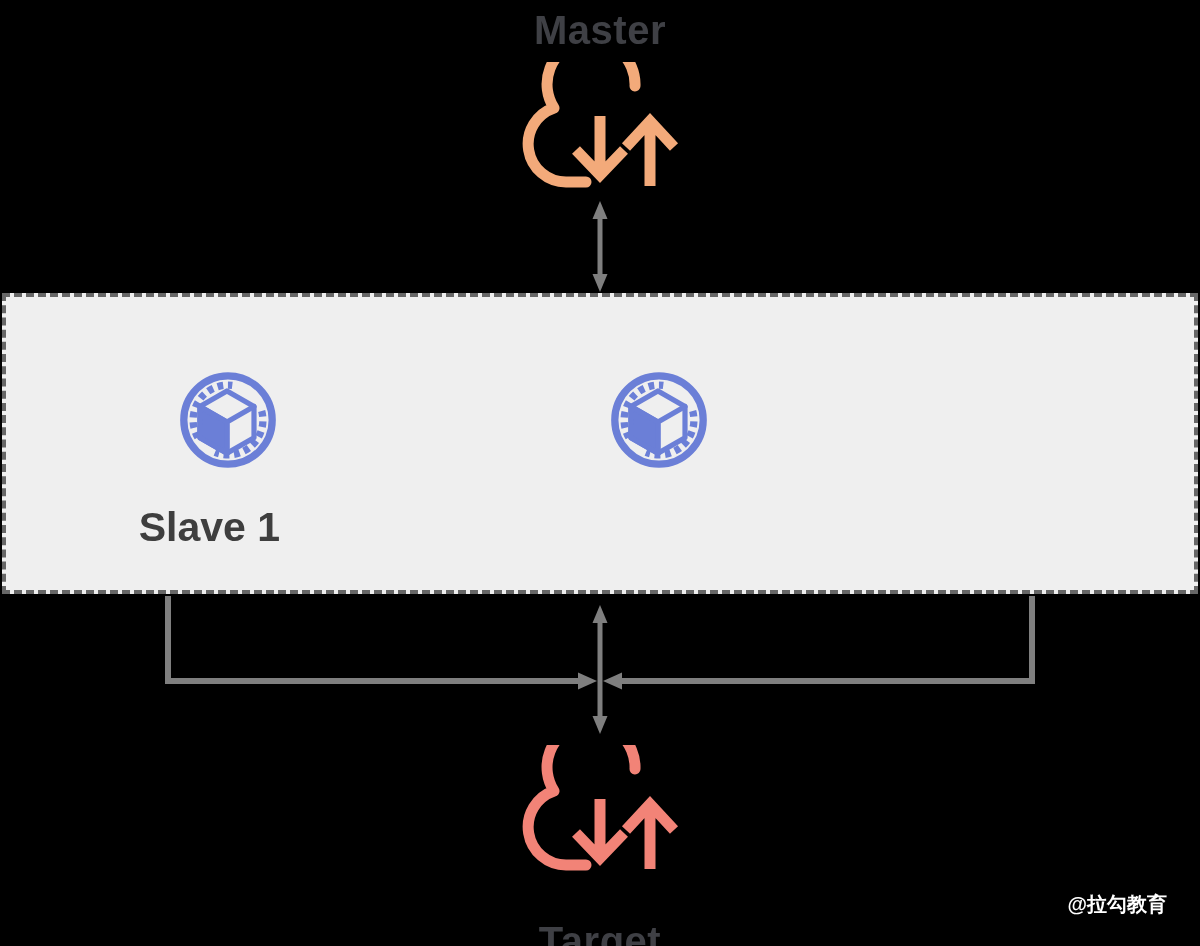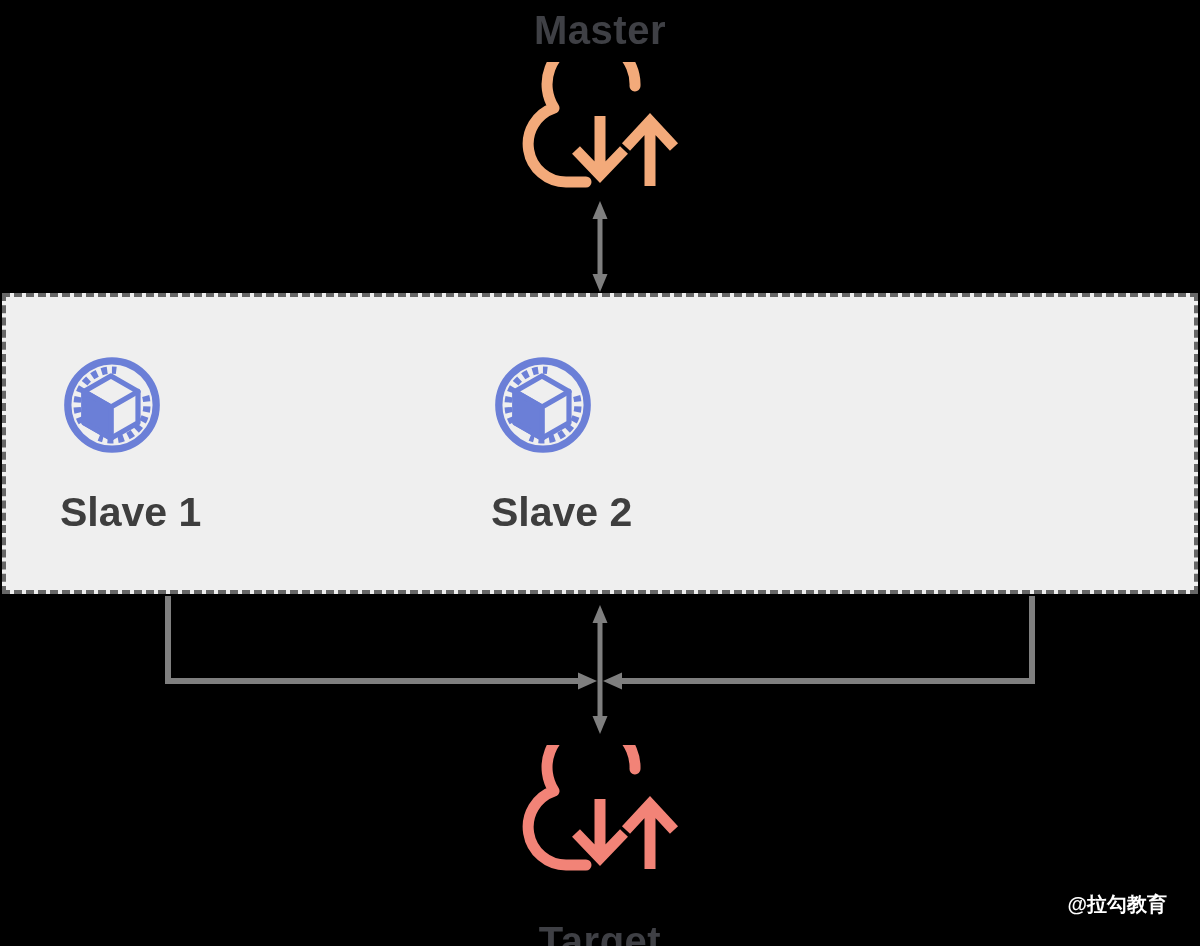--- a/index.html
+++ b/index.html
@@ -69,23 +69,23 @@
     left: 2px;
     top: 293px;
     width: 1196px;
     height: 301px;
     box-sizing: border-box;
     background: var(--box-fill, #EFEFEF);
     border: 4px dashed var(--box-border, #676767);
   }
   .slave-col {
     position: absolute;
-    top: 353px;
+    top: 368px;
     width: 220px;
-    text-align: left;
+    text-align: right;
   }
   .slave-col-1 { left: 60px; }
   .slave-col-2 { left: 491px; }
   .slave-col-3 { left: 942px; }
   .slave-icon {
     width: 104px;
     height: 104px;
     display: inline-block;
   }
   .slave-label {
@@ -183,21 +183,20 @@
 
   <div class="slave-col slave-col-2">
     <svg class="slave-icon" viewBox="0 0 100 100">
       <circle class="ring" cx="50" cy="50" r="42.5"></circle>
       <path class="dash-arc" d="M21,66.8 A33.5,33.5 0 0 1 54.1,16.7"></path>
       <path class="dash-arc" d="M82.4,41.3 A33.5,33.5 0 0 1 37.5,81.1"></path>
       <polygon class="cube-body" points="49,22 75,37 75,67 49,82 23,67 23,37"></polygon>
       <path class="cube-edges" d="M23,37 L49,52 L75,37 M49,52 L49,82"></path>
       <polygon class="cube-face" points="23,37 49,52 49,82 23,67"></polygon>
     </svg>
-    <div class="slave-label">Slave 2</div>
   </div>
 
 
   <svg class="cloud-svg target-cloud" viewBox="0 0 165 135">
     <path class="cloud-outline target-stroke" d="M113,24 A44,44 0 1 0 32,46 A38,38 0 0 0 44,120 L64,120"></path>
     <path class="cloud-arrow target-stroke" d="M78,54 L78,112 M54,88 L78,113 L102,88"></path>
     <path class="cloud-arrow target-stroke" d="M128,124 L128,63 M104,85 L128,59 L152,85"></path>
   </svg>
 
   <div class="center-label target-label">Target</div>

